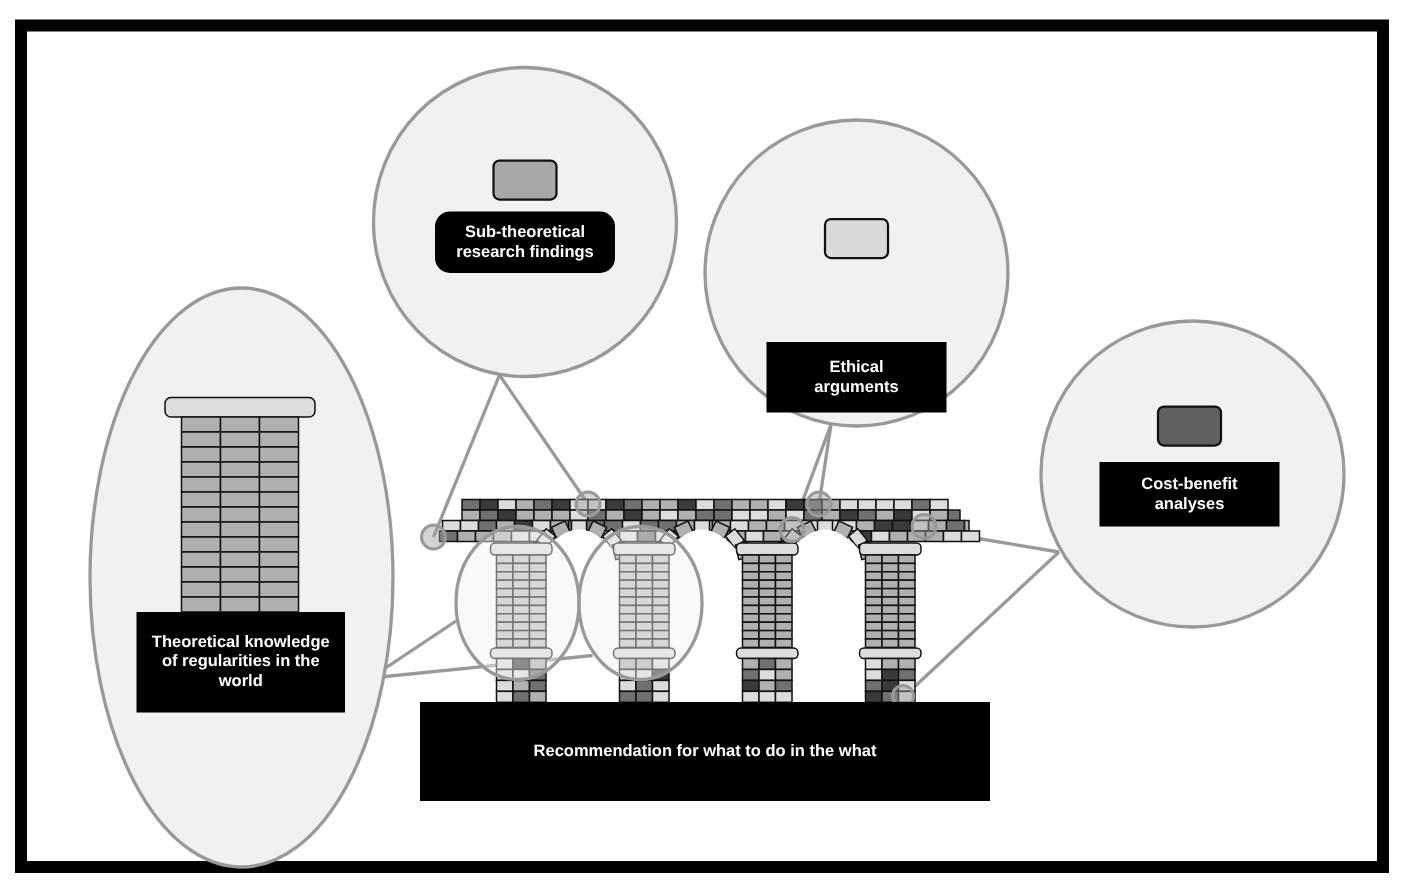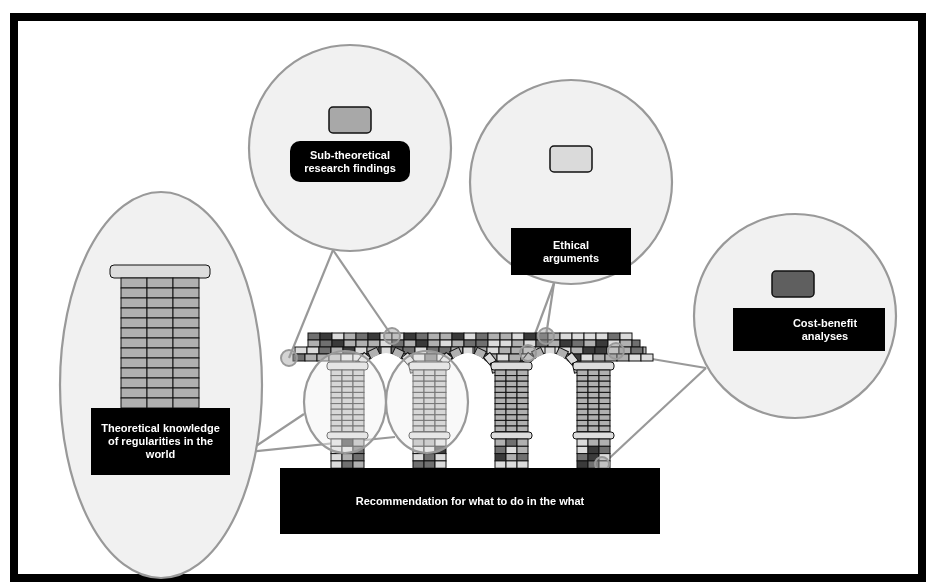--- a/index.html
+++ b/index.html
@@ -431,15 +431,15 @@
   <rect x="280" y="468" width="380" height="66" fill="#000"></rect>
 </svg>
 
 <div class="lbl" style="left:91px;top:408px;width:139px;height:67px;">Theoretical knowledge
 of regularities in the
 world</div>
 <div class="lbl" style="left:290px;top:141px;width:120px;height:41px;border-radius:10px;">Sub-theoretical
 research findings</div>
 <div class="lbl" style="left:511px;top:181px;width:120px;height:47px;margin-top:47px;">Ethical
 arguments</div>
-<div class="lbl" style="left:733px;top:308px;width:120px;height:43px;padding-left:32px;">Cost-benefit
+<div class="lbl" style="left:733px;top:308px;width:120px;height:43px;">Cost-benefit
 analyses</div>
 <div class="lbl" style="left:280px;top:468px;width:380px;height:66px;background:transparent;">Recommendation for what to do in the what</div>
 
 </body></html>

